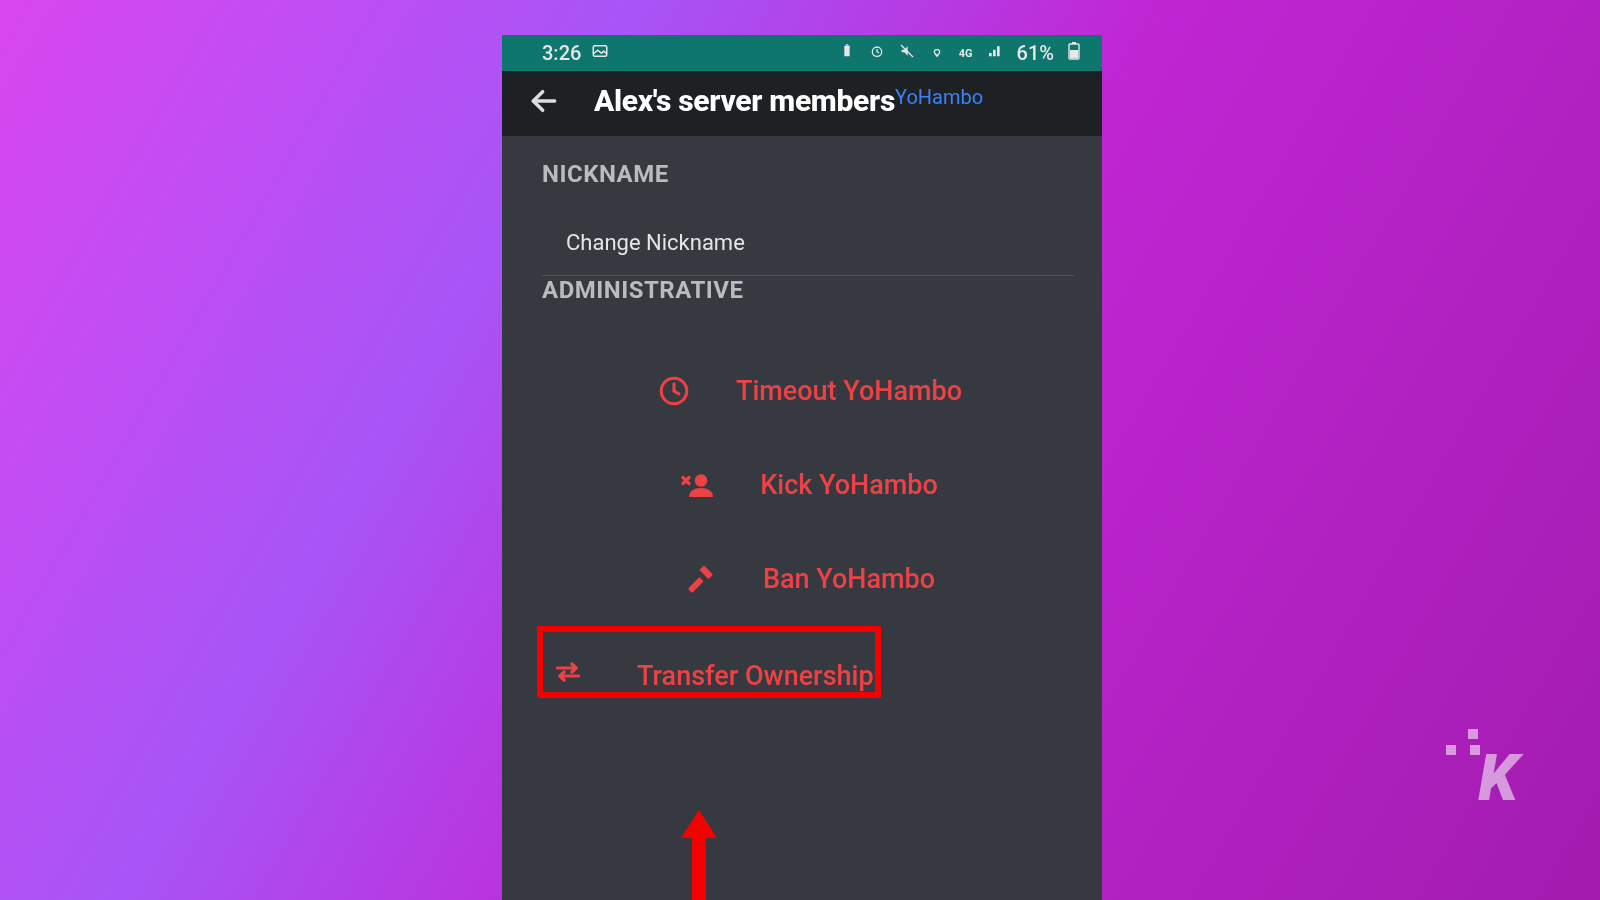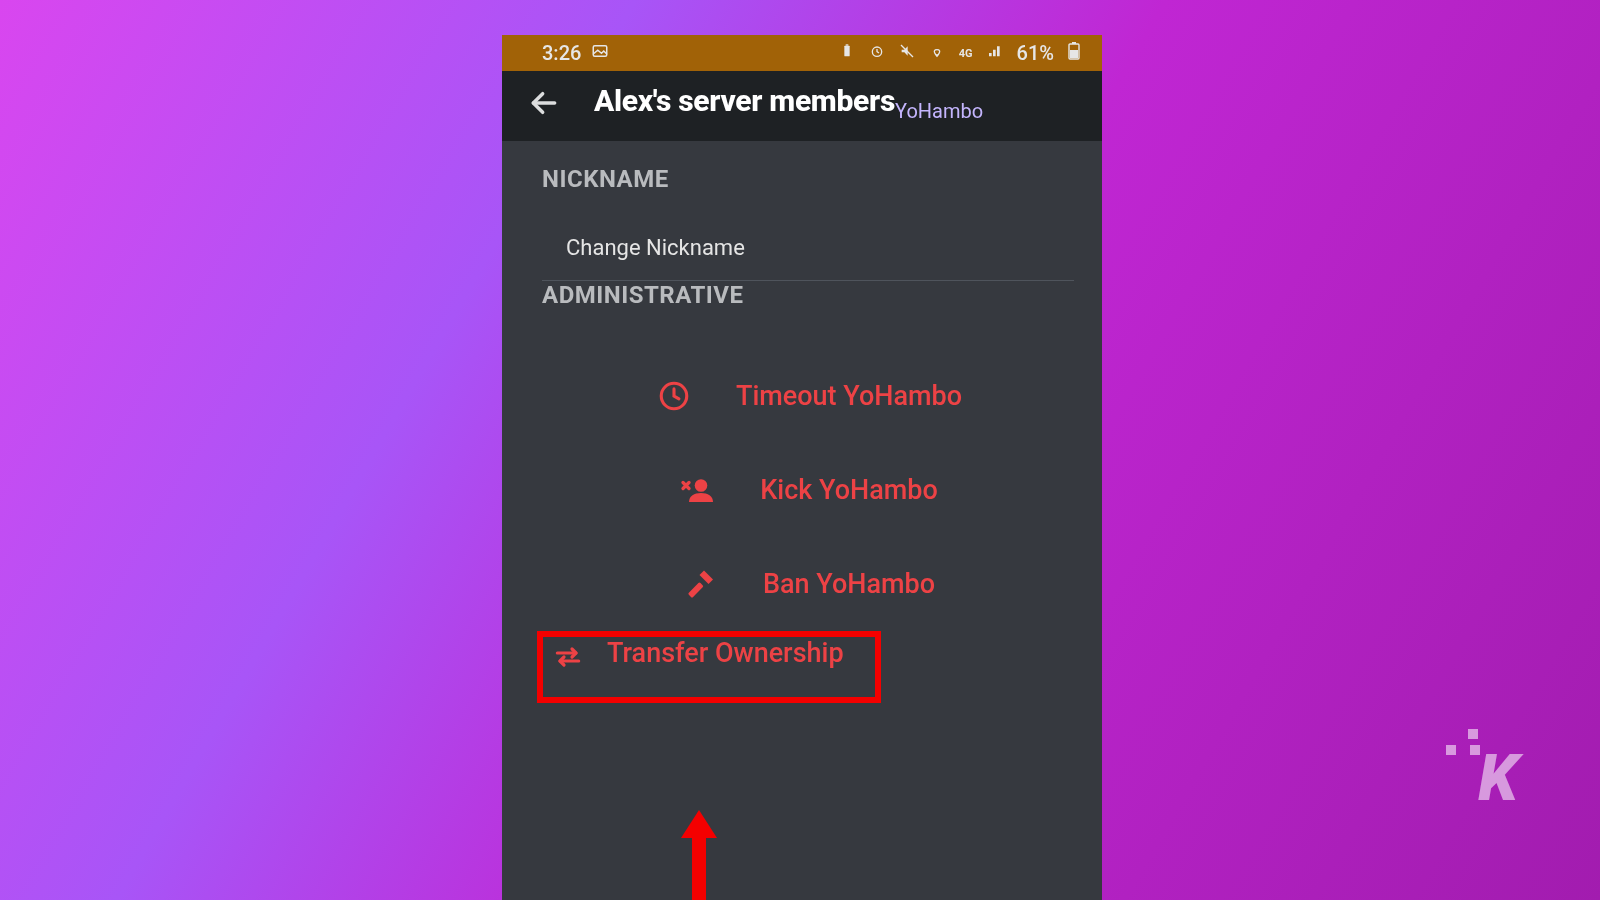--- a/index.html
+++ b/index.html
@@ -15,42 +15,42 @@
       position: absolute;
       left: 502px;
       top: 35px;
       width: 600px;
       height: 870px;
       background: #36393f;
       overflow: hidden;
     }
     .status-bar {
       height: 36px;
-      background: #a16207;
+      background: #0f766e;
       display: flex;
       align-items: center;
       justify-content: space-between;
       padding: 0 22px 0 40px;
       color: #e6e6e6;
       font-size: 20px;
       font-weight: 500;
     }
     .status-left { display: flex; align-items: center; gap: 10px; }
     .status-right { display: flex; align-items: center; gap: 14px; font-size: 17px; }
     .header {
       background: #1e2124;
       display: flex;
       align-items: center;
       padding: 12px 18px 18px 26px;
       gap: 34px;
     }
     .back-arrow { color: #dcddde; display: flex; align-items: center; }
     .header-text { display: flex; flex-direction: row; }
     .header-title { color: #ffffff; font-size: 30px; font-weight: 800; letter-spacing: -0.3px; }
-    .header-subtitle { color: #c4b5fd; font-size: 20px; font-weight: 400; margin-top: 16px; }
+    .header-subtitle { color: #3b82f6; font-size: 20px; font-weight: 400; margin-top: 2px; }
     .content { background: #36393f; padding: 24px 0 0 12px; }
     .section-label {
       color: #b9bbbe;
       font-size: 24px;
       font-weight: 700;
       letter-spacing: 0.5px;
       padding: 0 28px;
     }
     .nickname-field {
       margin: 42px 28px 0 28px;
@@ -68,24 +68,24 @@
       gap: 42px;
       justify-content: center;
     }
     .admin-icon { width: 40px; height: 40px; display: flex; align-items: center; justify-content: center; }
     .admin-label { color: #ed4245; font-size: 27px; font-weight: 500; }
     .highlight-box {
       border: 6px solid #f40000;
       margin: 0 0 0 23px;
       width: 344px;
       display: flex;
-      align-items: flex-start;
+      align-items: flex-end;
       height: 72px;
       padding-left: 2px;
-      gap: 19px;
+      gap: 49px;
     }
     .highlight-box .admin-icon { margin-left: 3px; }
     .arrow-annotation {
       position: absolute;
       left: 681px;
       top: 810px;
       display: flex;
       flex-direction: column;
       align-items: center;
     }

